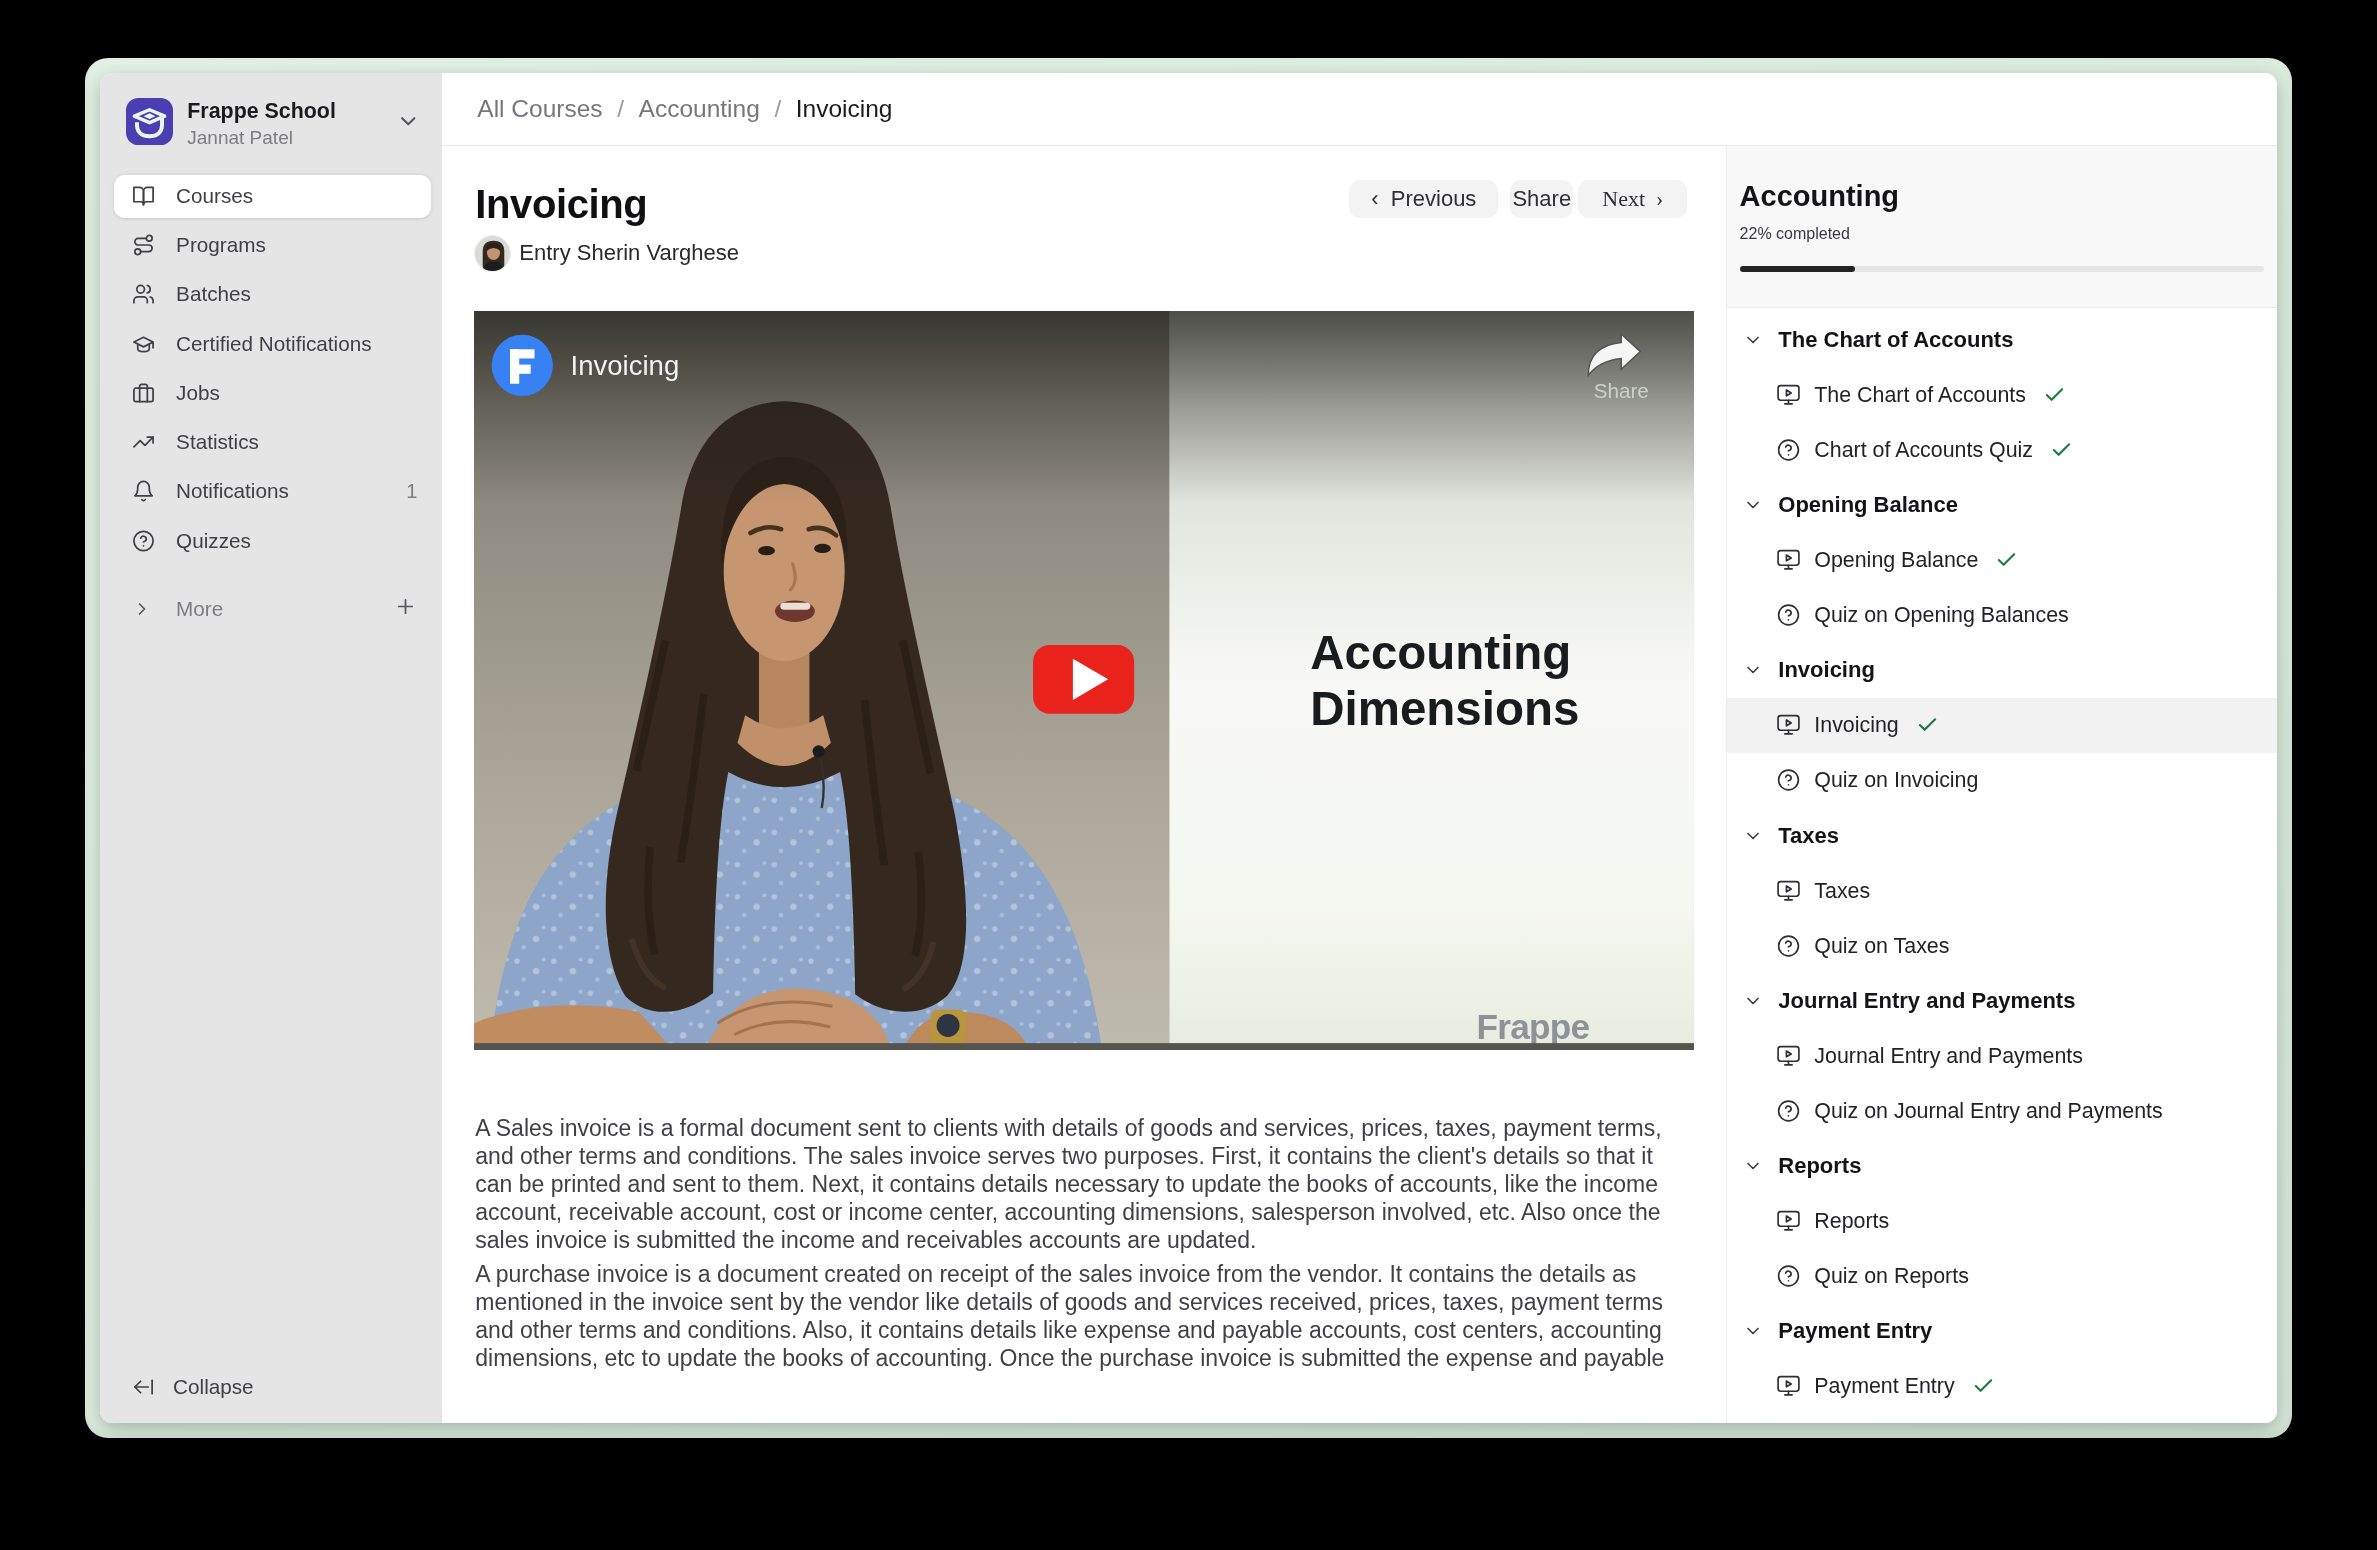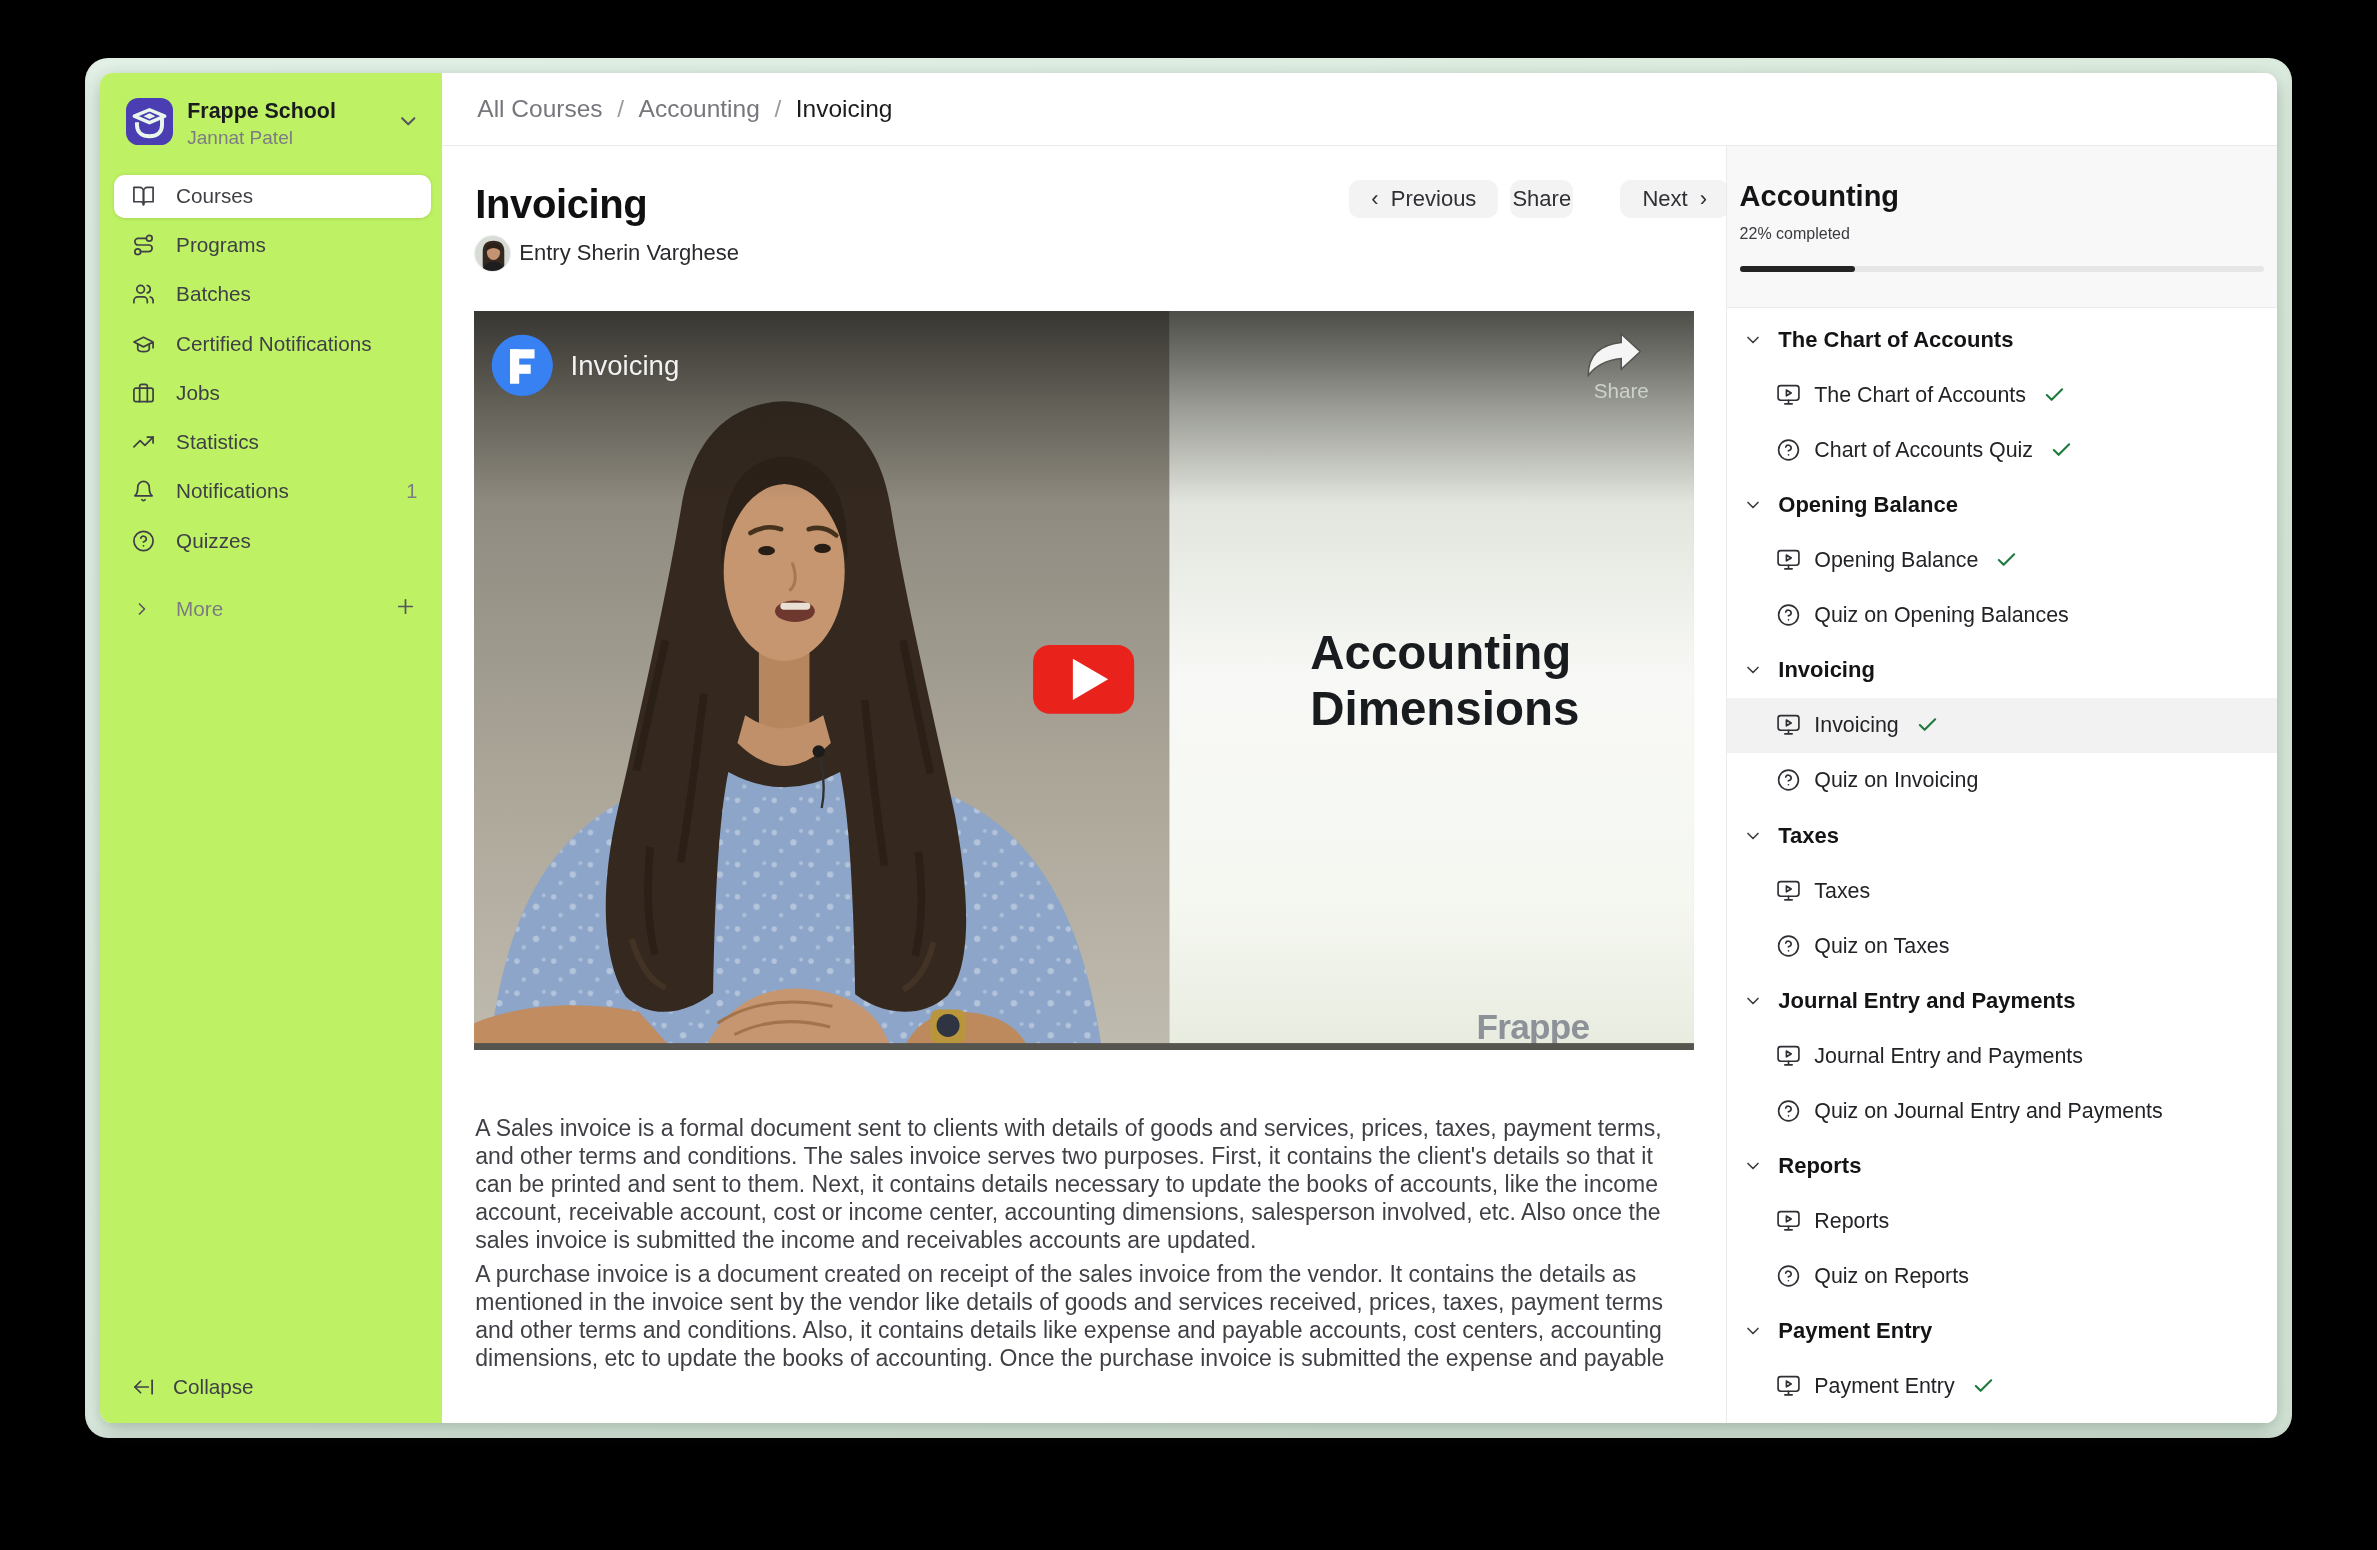--- a/index.html
+++ b/index.html
@@ -6,21 +6,21 @@
   html,body { width:2377px; height:1550px; background:#000; font-family:"Liberation Sans", sans-serif; }
   .frame { position:absolute; left:85px; top:58px; width:2207px; height:1380px;
     border-radius:23px; background:linear-gradient(135deg,#e4f2e7 0%,#deeee1 55%,#d8e9db 100%);
     box-shadow: inset 0 -2.3px 7.7px rgba(0,0,0,0.08); }
   .window { position:absolute; left:15.3px; top:14.6px; width:2177px; height:1350px;
     border-radius:12.3px; background:#fff; overflow:hidden;
     box-shadow: 0 6.1px 20px rgba(25,50,32,0.30); }
 
   
   .sidebar { position:absolute; left:0; top:0; width:356px; height:1350px;
-    background:#bef264; border-right:0.8px solid #ebebeb; }
+    background:#e5e5e5; border-right:0.8px solid #ebebeb; }
   .brand-logo { position:absolute; left:26px; top:25px; width:47px; height:47px;
     border-radius:12.3px; background:#4b3eb3; }
   .brand-name { position:absolute; left:87px; top:26px; font-size:21.4px; font-weight:700; color:#1b1b1f; }
   .brand-sub  { position:absolute; left:87px; top:54px; font-size:19px; color:#7c7c82; }
   .brand-chev { position:absolute; left:296px; top:36px; color:#55555c; }
   .mitem { position:absolute; left:13.8px; width:317px; height:43px; border-radius:10.7px;
     color:#3f3f46; font-size:20.7px; }
   .mitem.sel { background:#fff; box-shadow:0 0.8px 3.8px rgba(0,0,0,0.12); }
   .mitem .mic { position:absolute; left:18.4px; top:50%; transform:translateY(-50%); display:flex; }
   .mitem .mtx { position:absolute; left:62px; top:50%; transform:translateY(-50%); white-space:nowrap; }
@@ -186,21 +186,21 @@
         <span class="sep">/</span>
         <span>Accounting</span>
         <span class="sep">/</span>
         <span class="cur">Invoicing</span>
       </div>
 
   <div class="main">
     <div class="title">Invoicing</div>
     <div class="btn" style="left:907px; width:149px;">‹&nbsp; Previous</div>
     <div class="btn" style="left:1068px; width:63px;">Share</div>
-    <div class="btn" style="left:1178px; width:109px;">Next &nbsp;›</div>
+    <div class="btn" style="left:1136px; width:109px;font-family:Liberation Serif, serif;">Next &nbsp;›</div>
     <div class="avatar"><svg width="37" height="37" viewBox="0 0 48 48">
       <rect width="48" height="48" fill="#d8dcd6"></rect>
       <path d="M10 20 Q10 6 24 6 Q38 6 38 20 L38 40 L10 40 Z" fill="#33291f"></path>
       <ellipse cx="24" cy="21" rx="8.5" ry="10" fill="#c69372"></ellipse>
       <path d="M7 48 Q12 33 24 33 Q36 33 41 48 Z" fill="#1d1d1f"></path>
       <path d="M15 19 q9 -7 18 0 l0 -6 q-9 -8 -18 0 Z" fill="#2b2118"></path>
     </svg></div>
     <div class="author">Entry Sherin Varghese</div>
     <div class="video"><svg width="1220" height="739" viewBox="0 0 1593 965">
       <defs>

